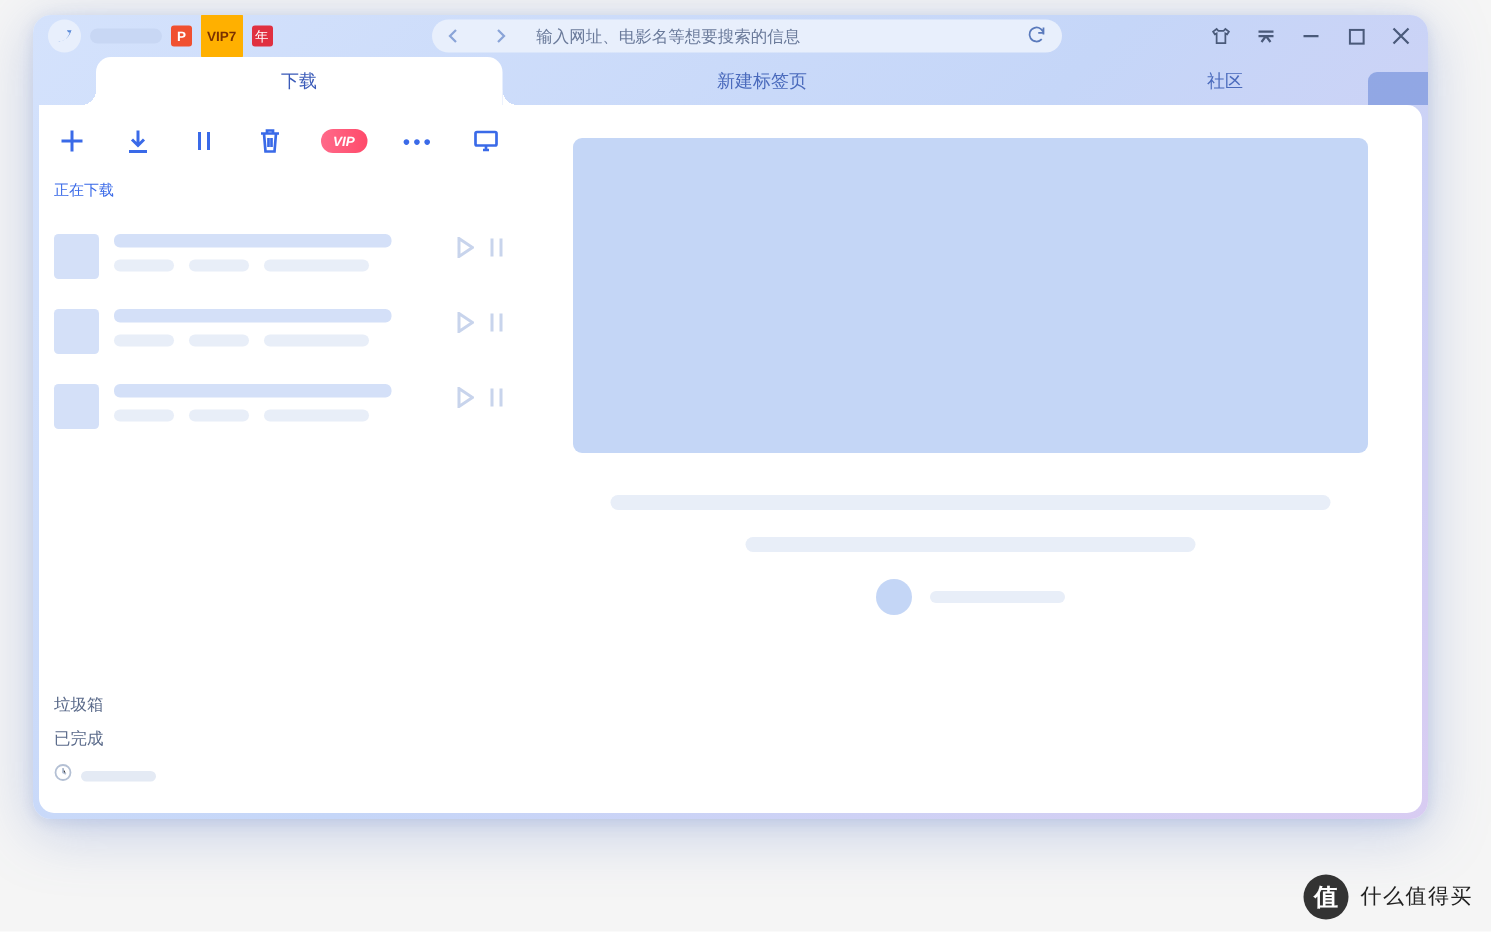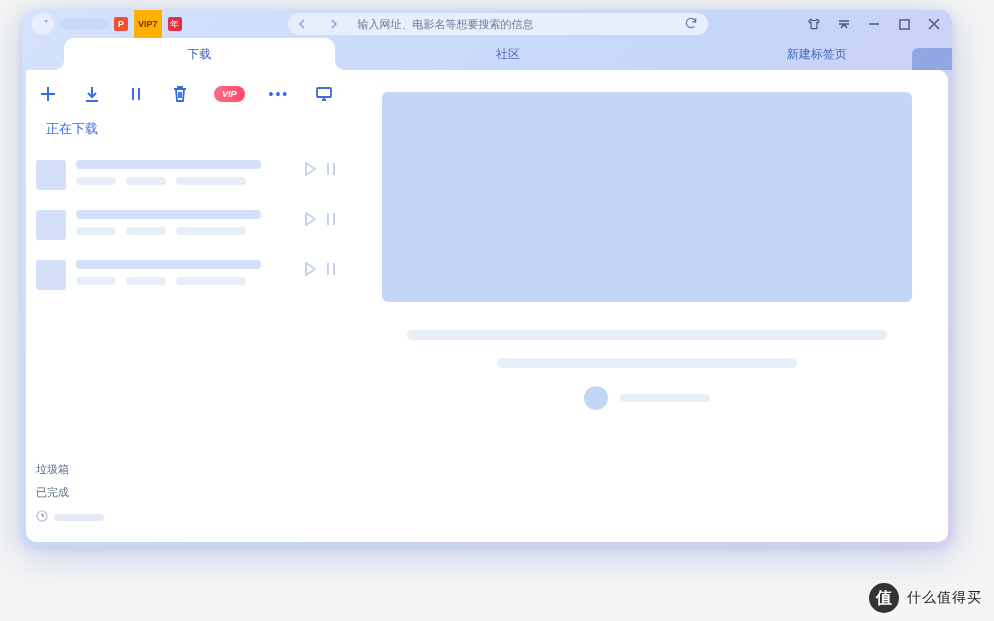--- a/index.html
+++ b/index.html
@@ -42,21 +42,21 @@
 .content { position:absolute; top:60px; left:4px; right:4px; bottom:4px; background:#fff; border-radius:0 10px 10px 10px; display:flex; }
 
 
 .sidebar { width:320px; display:flex; flex-direction:column; padding:14px 0 10px 0; }
 .toolbar { display:flex; gap:24px; padding:0 12px 12px 12px; align-items:center; }
 .tool-btn { width:20px; height:20px; display:flex; align-items:center; justify-content:center; color:#3a6ae8; }
 .vip-pill { height:16px; padding:0 8px; background:linear-gradient(90deg,#ff6a8a,#ff4a6a); color:#fff; font-size:9px; font-style:italic; font-weight:bold; border-radius:8px; display:flex; align-items:center; }
 .tool-dots { color:#3a6ae8; font-size:14px; letter-spacing:2px; }
 .tool-monitor { margin-left:auto; color:#3a6ae8; }
 
-.section-label { color:#3a6ae8; font-size:13px; padding:4px 20px; }
+.section-label { color:#3a6ae8; font-size:10px; padding:4px 10px; }
 
 .dl-list { padding:8px 10px; }
 .dl-item { display:flex; gap:10px; padding:10px 0; align-items:flex-start; }
 .dl-thumb { width:30px; height:30px; background:#d4e0f8; border-radius:3px; flex-shrink:0; }
 .dl-body { flex:1; }
 .dl-title { height:9px; background:#d4e0f8; border-radius:4px; margin-bottom:8px; }
 .dl-meta { display:flex; gap:10px; }
 .dl-meta span { height:8px; background:#e8eef8; border-radius:4px; }
 .dl-actions { display:flex; gap:10px; align-items:center; padding-top:2px; }
 .dl-play, .dl-pause { color:#c8d4ec; }
@@ -137,22 +137,22 @@
       <span class="win-btn">
           <svg width="12" height="12" viewBox="0 0 12 12">
             <path stroke="currentColor" stroke-width="1.5" d="M1 1l10 10M11 1L1 11"></path>
           </svg>
         </span>
     </div>
   </div>
 
   <div class="tabs">
     <div class="tab active">下载</div>
+    <div class="tab">新建标签页</div>
     <div class="tab">社区</div>
-    <div class="tab">新建标签页</div>
     <div class="tab-corner"></div>
   </div>
 
   <div class="content">
     <div class="sidebar">
       <div class="toolbar">
         <span class="tool-btn">
             <svg width="16" height="16" viewBox="0 0 16 16">
               <path stroke="currentColor" stroke-width="2" d="M8 1v14M1 8h14"></path>
             </svg>

